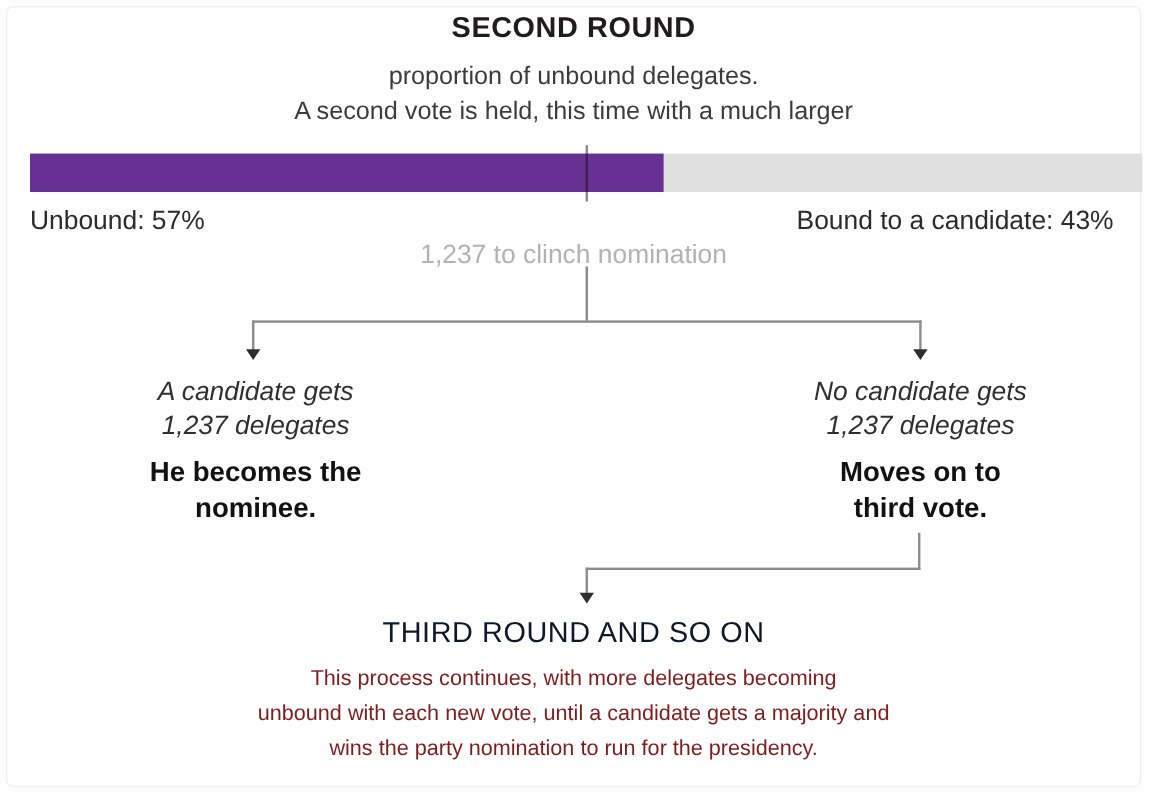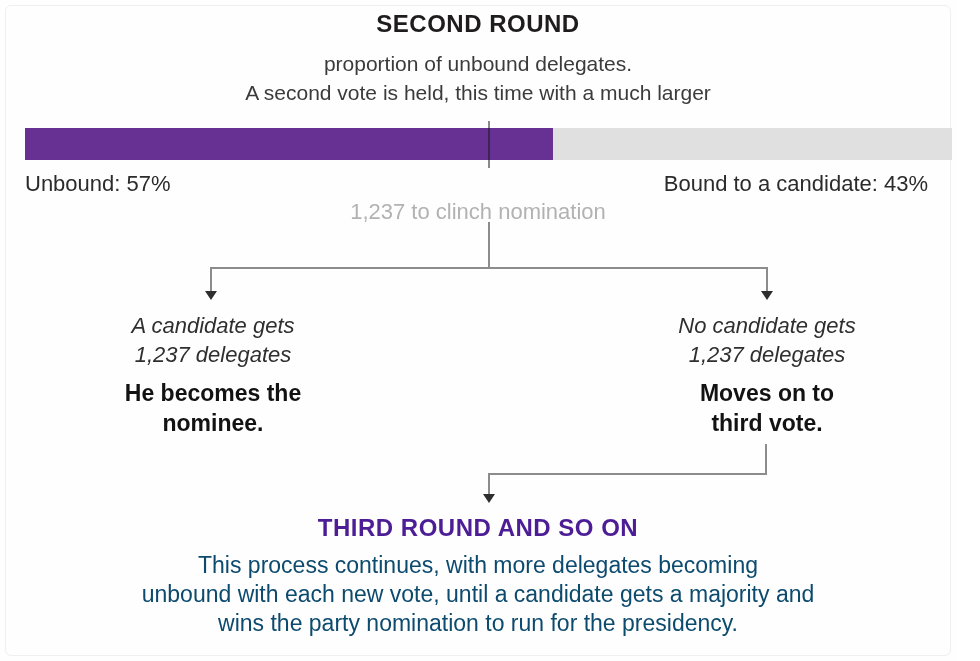--- a/index.html
+++ b/index.html
@@ -125,32 +125,32 @@
     color: #121212;
   }
 
   
   .third-title {
     position: absolute;
     top: 514px;
     left: 0;
     width: 100%;
     font-size: 24px;
-    font-weight: bold;
+    font-weight: normal;
     letter-spacing: 0.5px;
-    color: #4c1d95;
+    color: #0f172a;
   }
   .third-body {
     position: absolute;
     top: 551px;
     left: 0;
     width: 100%;
-    font-size: 23px;
+    font-size: 18px;
     line-height: 29px;
-    color: #0c4a6e;
+    color: #7f1d1d;
   }
 </style>
 </head>
 <body>
 
 <div class="canvas">
   <div class="frame"></div>
 
   <div class="main-title center-text">SECOND ROUND</div>
   <div class="subtitle center-text">

